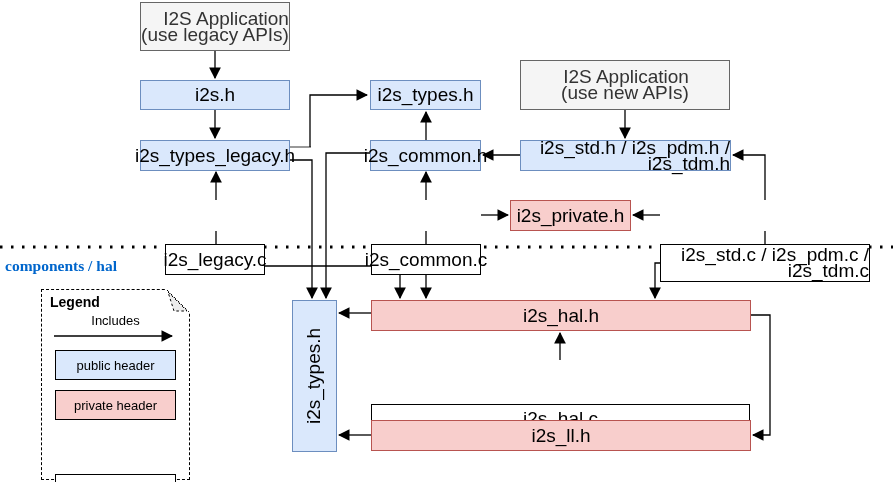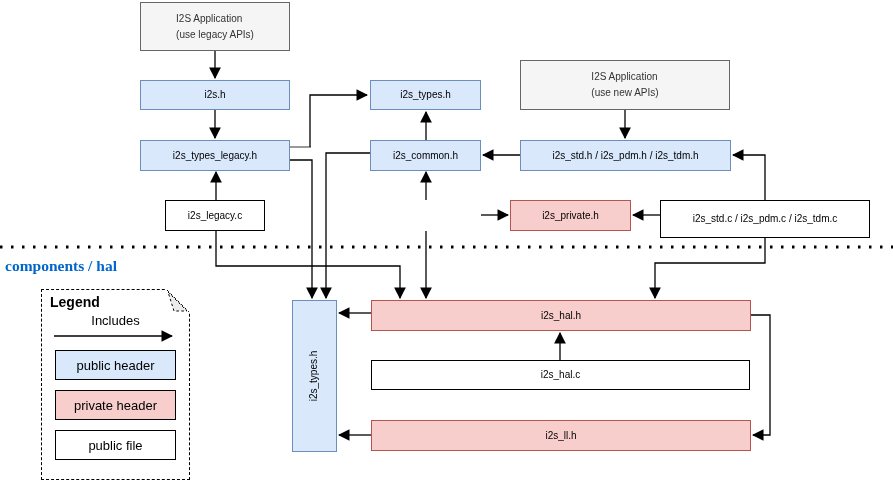--- a/index.html
+++ b/index.html
@@ -6,27 +6,27 @@
   .canvas {
     position:relative; width:893px; height:482px; overflow:hidden;
     font-family:"Liberation Sans","DejaVu Sans",sans-serif;
     background:#ffffff;
   }
   .wires { position:absolute; left:0; top:0; z-index:1; }
   .node {
     position:absolute; box-sizing:border-box; z-index:2;
     border:1px solid #000; background:#fff; color:#000;
     display:flex; align-items:center; justify-content:center;
-    font-size:10px; line-height:16px; text-align:left;
+    font-size:19px; line-height:16px; text-align:right;
   }
   .multiline { white-space:pre-line; }
   .blue  { background:#dae8fc; border-color:#6c8ebf; }
   .pink  { background:#f8cecc; border-color:#b85450; }
   .gray  { background:#f5f5f5; border-color:#666666; color:#333333; }
-  .white { background:#ffffff; border-color:#000000; }
+  .white { background:#ffffff; border-color:#000000;margin-top:44px; }
   .vertical span { transform:rotate(-90deg); white-space:nowrap; display:block; }
   .section-label {
     position:absolute; z-index:2; font-size:15.5px; font-weight:bold;
     color:#0066cc; white-space:nowrap;
   }
   .legend {
     position:absolute; left:41px; top:289px; width:149px; height:191px;
     box-sizing:border-box; border:1px dashed #000; background:#fff; z-index:3;
   }
   .legend-title { position:absolute; left:8px; top:4px; font-size:14px; font-weight:bold; color:#000; }
@@ -77,20 +77,21 @@
     </g>
   </svg>
 
   <div class="node gray multiline" style="left:140px; top:2px; width:150px; height:49px;">I2S Application
 (use legacy APIs)</div>
   <div class="node blue" style="left:140px; top:80px; width:150px; height:30px;">i2s.h</div>
   <div class="node blue" style="left:140px; top:140px; width:150px; height:31px;">i2s_types_legacy.h</div>
   <div class="node white" style="left:165px; top:200px; width:100px; height:31px;">i2s_legacy.c</div>
   <div class="node blue" style="left:370px; top:80px; width:111px; height:30px;">i2s_types.h</div>
   <div class="node blue" style="left:370px; top:140px; width:111px; height:31px;">i2s_common.h</div>
+  <div class="node white" style="left:371px; top:200px; width:110px; height:31px;">i2s_common.c</div>
   <div class="node gray multiline" style="left:520px; top:60px; width:210px; height:50px;">I2S Application
 (use new APIs)</div>
   <div class="node blue" style="left:520px; top:140px; width:211px; height:31px;">i2s_std.h / i2s_pdm.h / i2s_tdm.h</div>
   <div class="node pink" style="left:510px; top:200px; width:121px; height:31px;">i2s_private.h</div>
   <div class="node white" style="left:660px; top:200px; width:210px; height:38px;">i2s_std.c / i2s_pdm.c / i2s_tdm.c</div>
 
   <div class="section-label" style="left:5px; top:257px;font-family:Liberation Serif, serif;">components / hal</div>
 
   <div class="node blue vertical" style="left:292px; top:300px; width:45px; height:152px;">
     <span>i2s_types.h</span>

